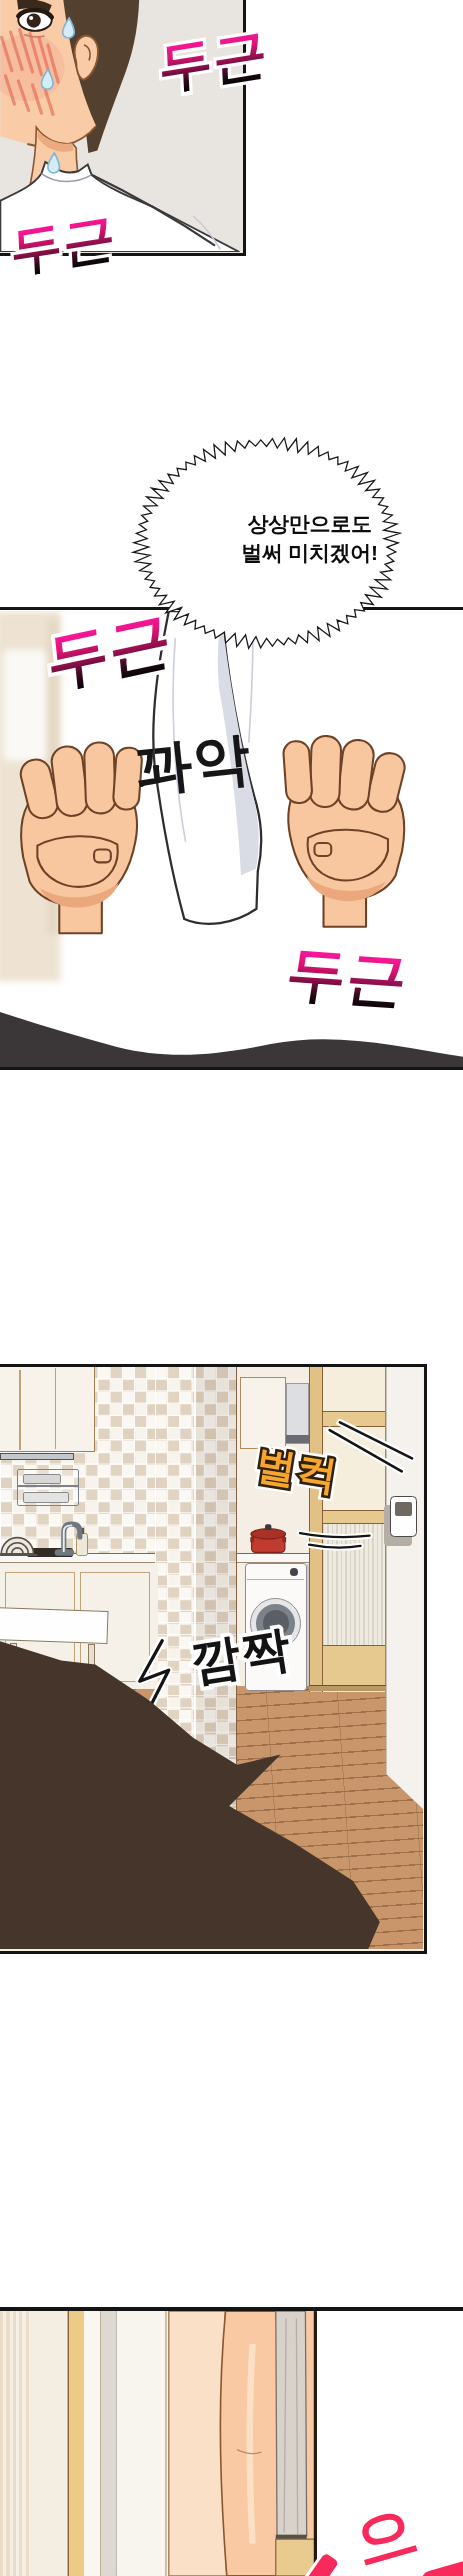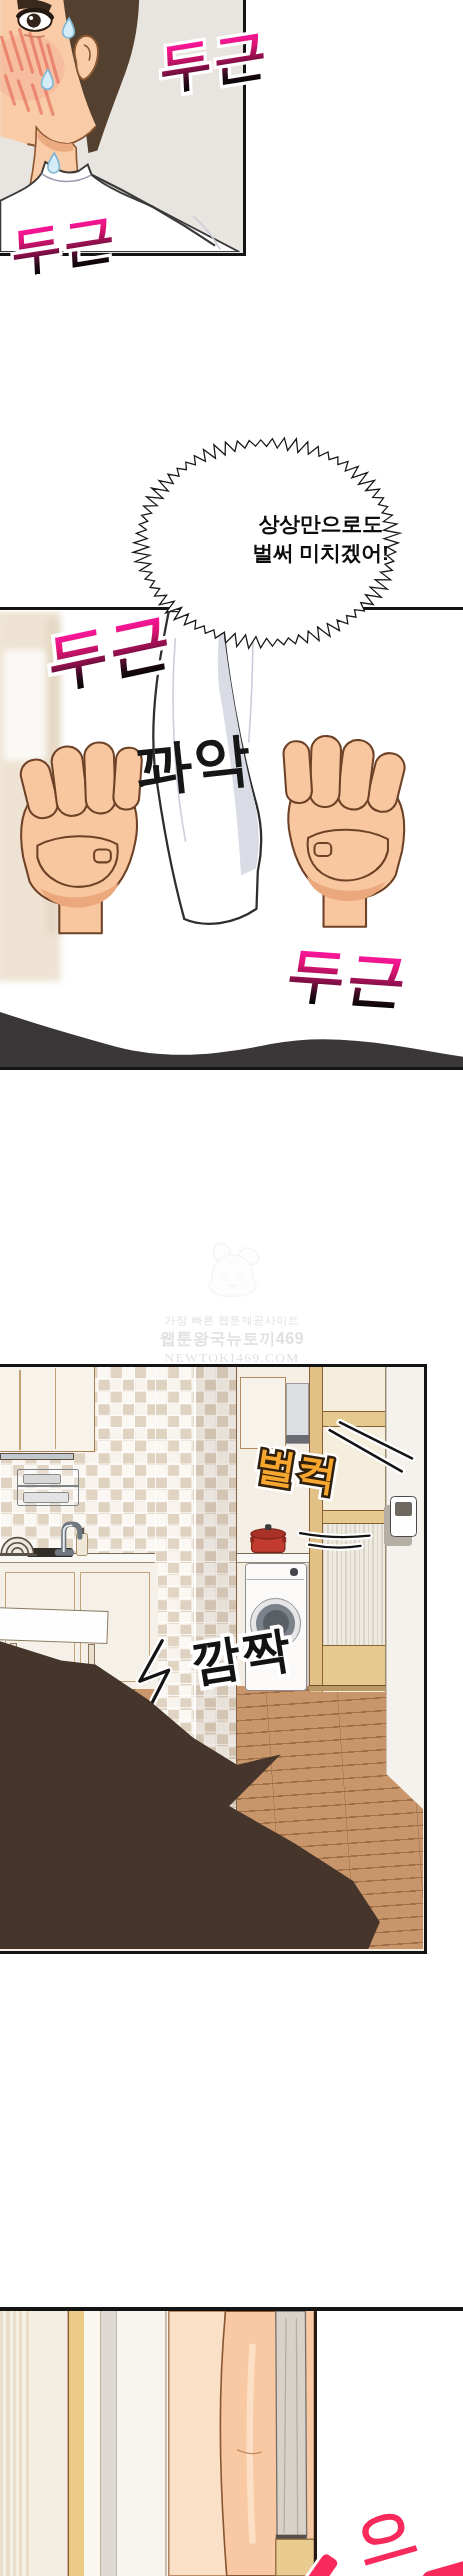--- a/index.html
+++ b/index.html
@@ -34,21 +34,21 @@
   .sfx{position:absolute;font-weight:bold;line-height:1;letter-spacing:1.3px;white-space:nowrap;z-index:40;}
   .sfx .l{display:block;}
   .sfx .under{position:absolute;left:0;top:0;color:#fff;}
   .sfx .fill{position:relative;}
   .grad-fill{background:linear-gradient(180deg,#FF17A5 6%,#E01476 32%,#8C0F4A 58%,#2E0B1D 80%,#0B0508 96%);
              -webkit-background-clip:text;background-clip:text;color:transparent;}
   .w10{-webkit-text-stroke:6.4px #fff;} .w12{-webkit-text-stroke:7.7px #fff;} .w16{-webkit-text-stroke:10.3px #fff;}
   .dark7{-webkit-text-stroke:5.2px #31200B;color:#31200B;}
   
   #bubble{left:125px;top:428px;width:296px;height:245px;z-index:30;}
-  #bubble .txt{position:absolute;left:118px;top:82px;width:155px;text-align:center;
+  #bubble .txt{position:absolute;left:107px;top:82px;width:155px;text-align:center;
                font-size:21px;line-height:1.38;font-weight:600;color:#0c0c0c;letter-spacing:-0.3px;}
   
   #watermark{left:103px;top:1242px;width:258px;text-align:center;z-index:5;opacity:.55;color:#C9C9C9;}
   #watermark .t1{font-size:11px;letter-spacing:0.6px;}
   #watermark .t2{font-size:16px;font-weight:bold;letter-spacing:0.6px;margin-top:1.3px;}
   #watermark .t3{font-family:"Liberation Serif",serif;font-size:13.5px;letter-spacing:1.3px;}
   
   .redblob{position:absolute;background:#F8295B;border:3.2px solid #fff;z-index:40;}
 </style>
 </head>
@@ -183,36 +183,20 @@
 
   <div class="sfx" style="left:135px;top:735px;font-size:57px;transform:rotate(-6deg);color:#161616;">
     <span class="l fill">꽈악</span>
   </div>
 
   <div class="sfx" style="left:287px;top:948px;font-size:59px;transform:rotate(4deg) skewX(-5deg);">
     <span class="l under w12">두근</span>
     <span class="l fill grad-fill">두근</span>
   </div>
 
-  <div id="watermark" class="abs">
-    <svg width="77" height="71" viewBox="0 0 120 110" style="opacity:.5;display:block;margin:0 auto;">
-      <g fill="#F7F7F7" stroke="#DCDCDC" stroke-width="2.5">
-        <ellipse cx="44" cy="18" rx="13" ry="17" transform="rotate(-18 44 18)"></ellipse>
-        <ellipse cx="86" cy="22" rx="16" ry="12" transform="rotate(28 86 22)"></ellipse>
-        <circle cx="60" cy="52" r="32"></circle>
-        <path d="M 28,56 Q 18,70 30,78 Q 44,86 60,84 Q 80,86 92,76 Q 102,68 90,54"></path>
-        <circle cx="48" cy="54" r="6" fill="#EDEDED" stroke="none"></circle>
-        <circle cx="74" cy="54" r="6" fill="#EDEDED" stroke="none"></circle>
-        <path d="M 54,66 q 6,5 12,0" fill="none"></path>
-      </g>
-    </svg>
-    <div class="t1">가장 빠른 웹툰제공사이트</div>
-    <div class="t2">웹툰왕국뉴토끼469</div>
-    <div class="t3">NEWTOKI469.COM</div>
-  </div>
 
   <div id="panel3" class="abs">
 
     <div class="in wood" style="left:0;top:319px;width:423px;height:263px;"></div>
     <div class="in" style="left:76px;top:473px;width:62px;height:37px;background:#DDD7D0;border:1.9px solid #F2EFEA;border-radius:50%;"></div>
 
     <div class="in tiles" style="left:0;top:0;width:237px;height:188px;"></div>
     <div class="in tiles" style="left:155px;top:0;width:82px;height:504px;border-right:1.9px solid #8A6648;border-bottom:1.3px solid #8A6648;box-sizing:border-box;"></div>
     <div class="in" style="left:196px;top:0;width:41px;height:504px;background:rgba(92,62,40,.10);"></div>
     <div class="in" style="left:194px;top:0;width:1.9px;height:504px;background:rgba(255,255,255,.9);"></div>

